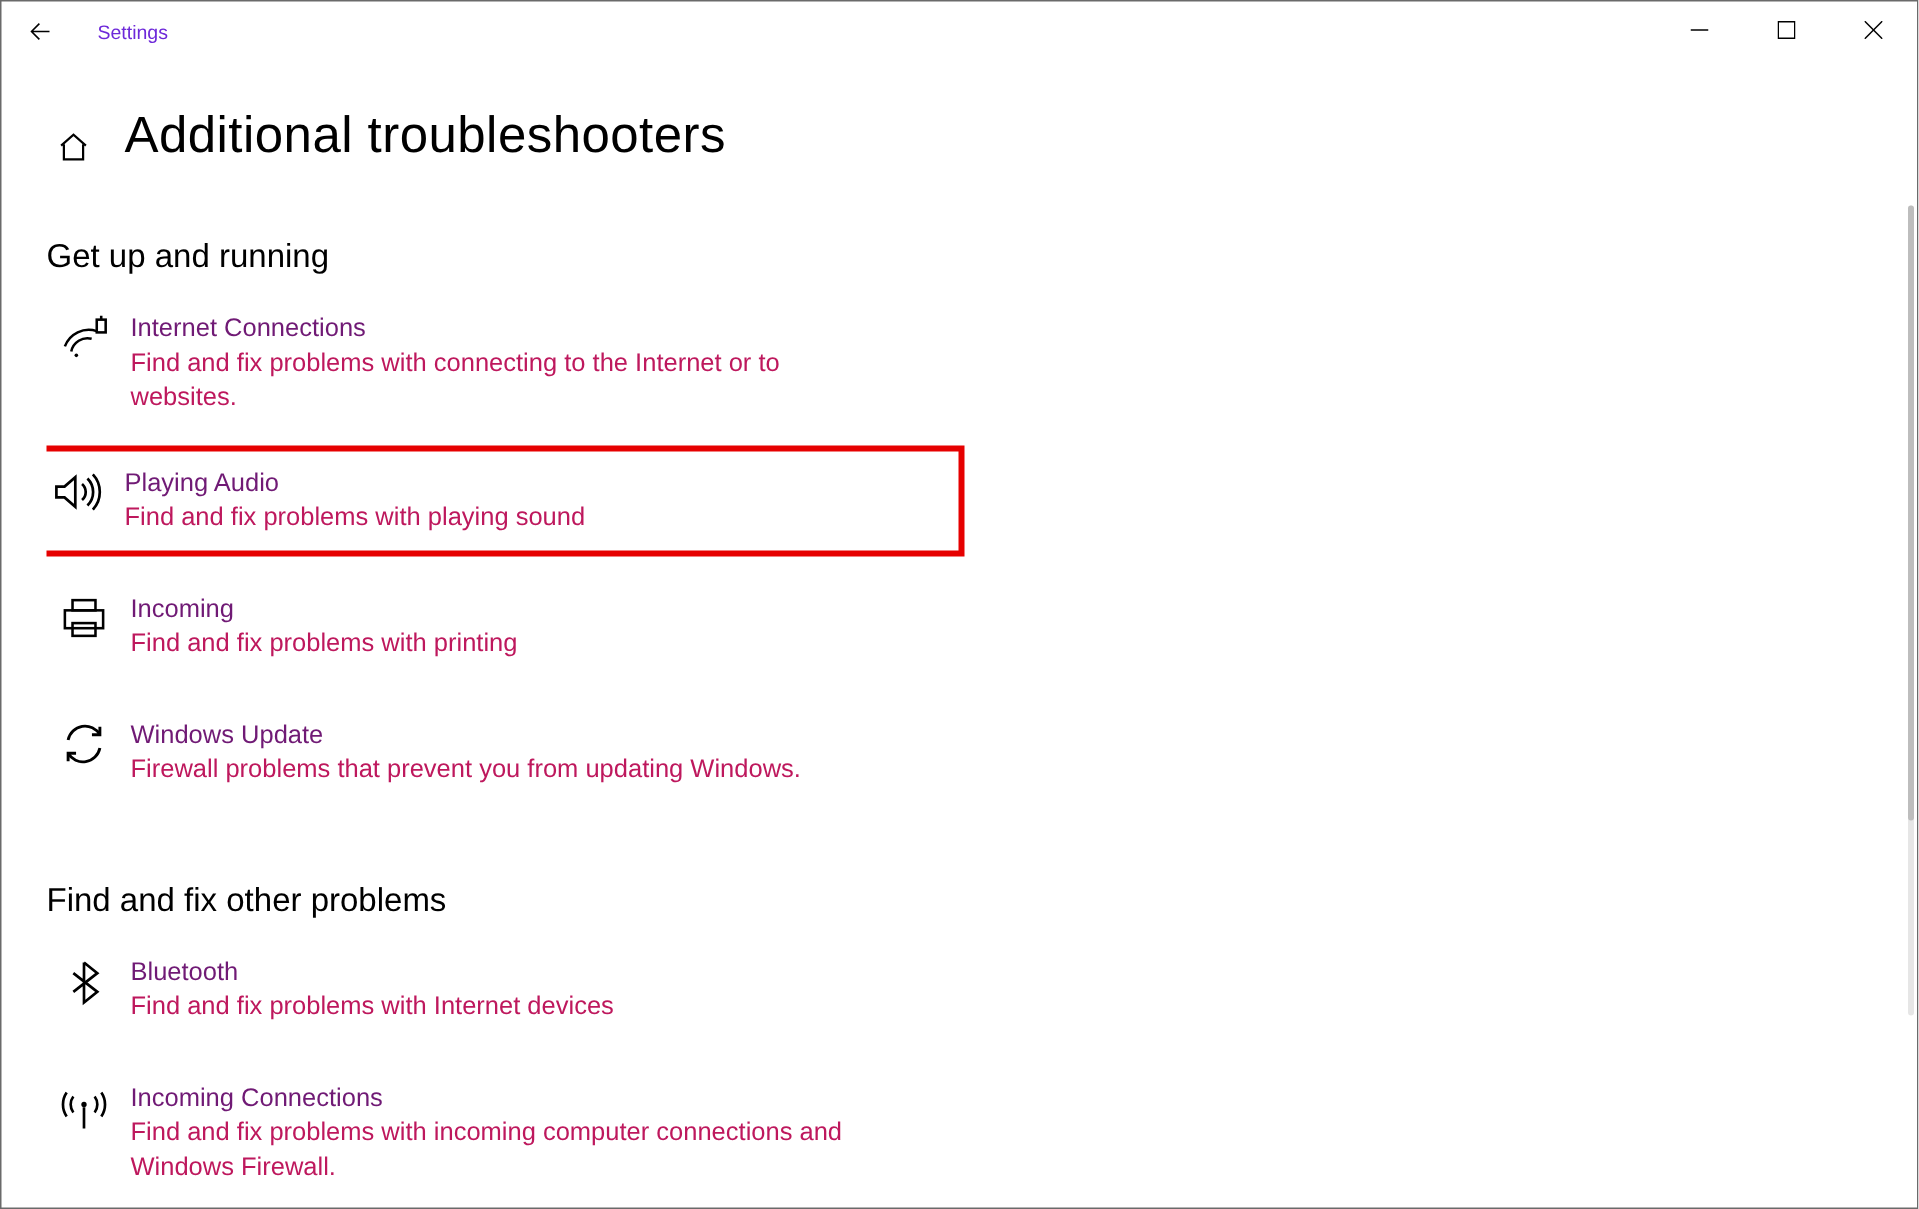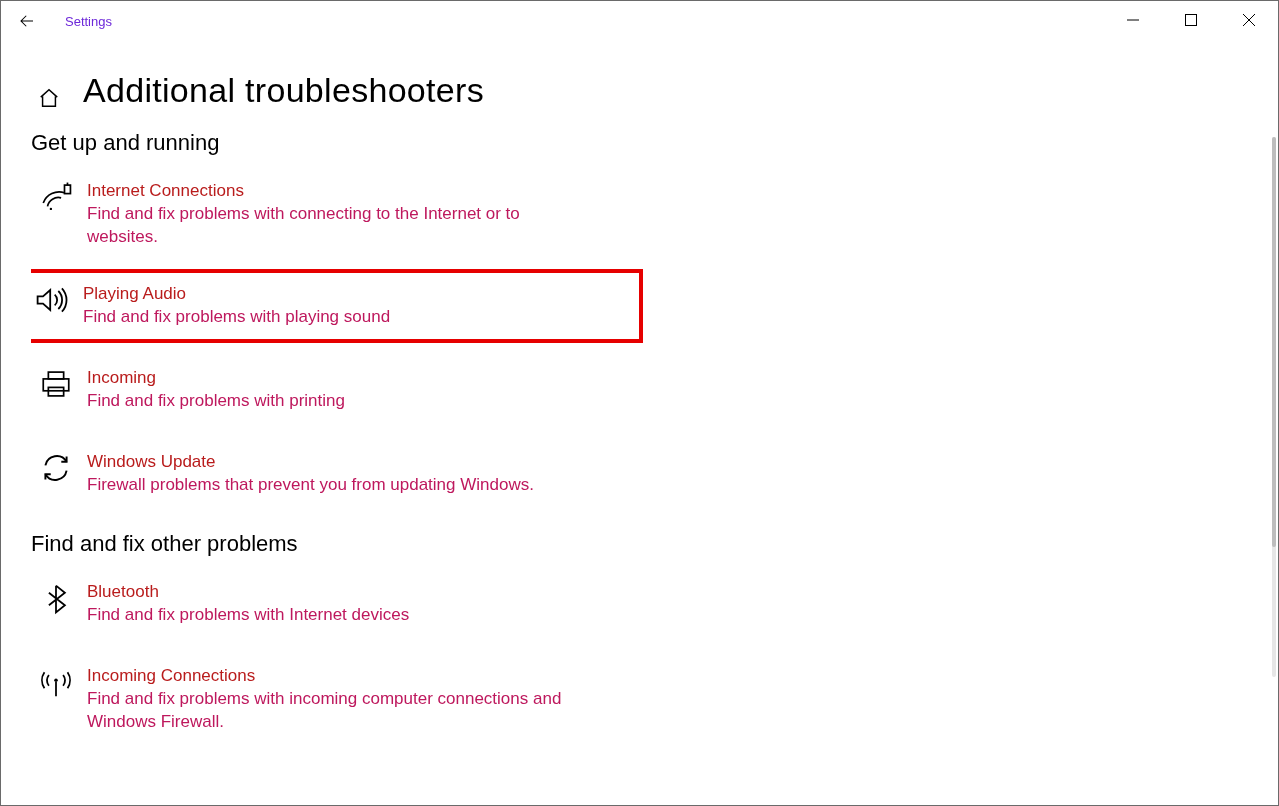--- a/index.html
+++ b/index.html
@@ -65,21 +65,21 @@
     margin-left: 6px;
   }
   .page-title {
     font-size: 34px;
     font-weight: 400;
     letter-spacing: 0.3px;
   }
   .section-title {
     font-size: 22px;
     font-weight: 500;
-    margin-top: 20px;
+    margin-top: 48px;
     margin-bottom: 6px;
   }
   .section-title.second { }
   .item {
     display: flex;
     align-items: flex-start;
     padding: 14px 10px 14px 2px;
     max-width: 620px;
     cursor: pointer;
     margin-top: 10px;
@@ -97,21 +97,21 @@
     justify-content: center;
     padding-top: 2px;
     margin-left:4px;
   }
   .item-text {
     padding-left: 12px;
     max-width: 520px;
   }
   .item-title {
     font-size: 17px;
-    color: #b91c1c;
+    color: #701a75;
     line-height: 1.3;
   }
   .item-desc {
     font-size: 17px;
     color: #be185d;
     line-height: 1.35;
     margin-top: 1px;
   }
   .scrollbar-track {
     position: absolute;

